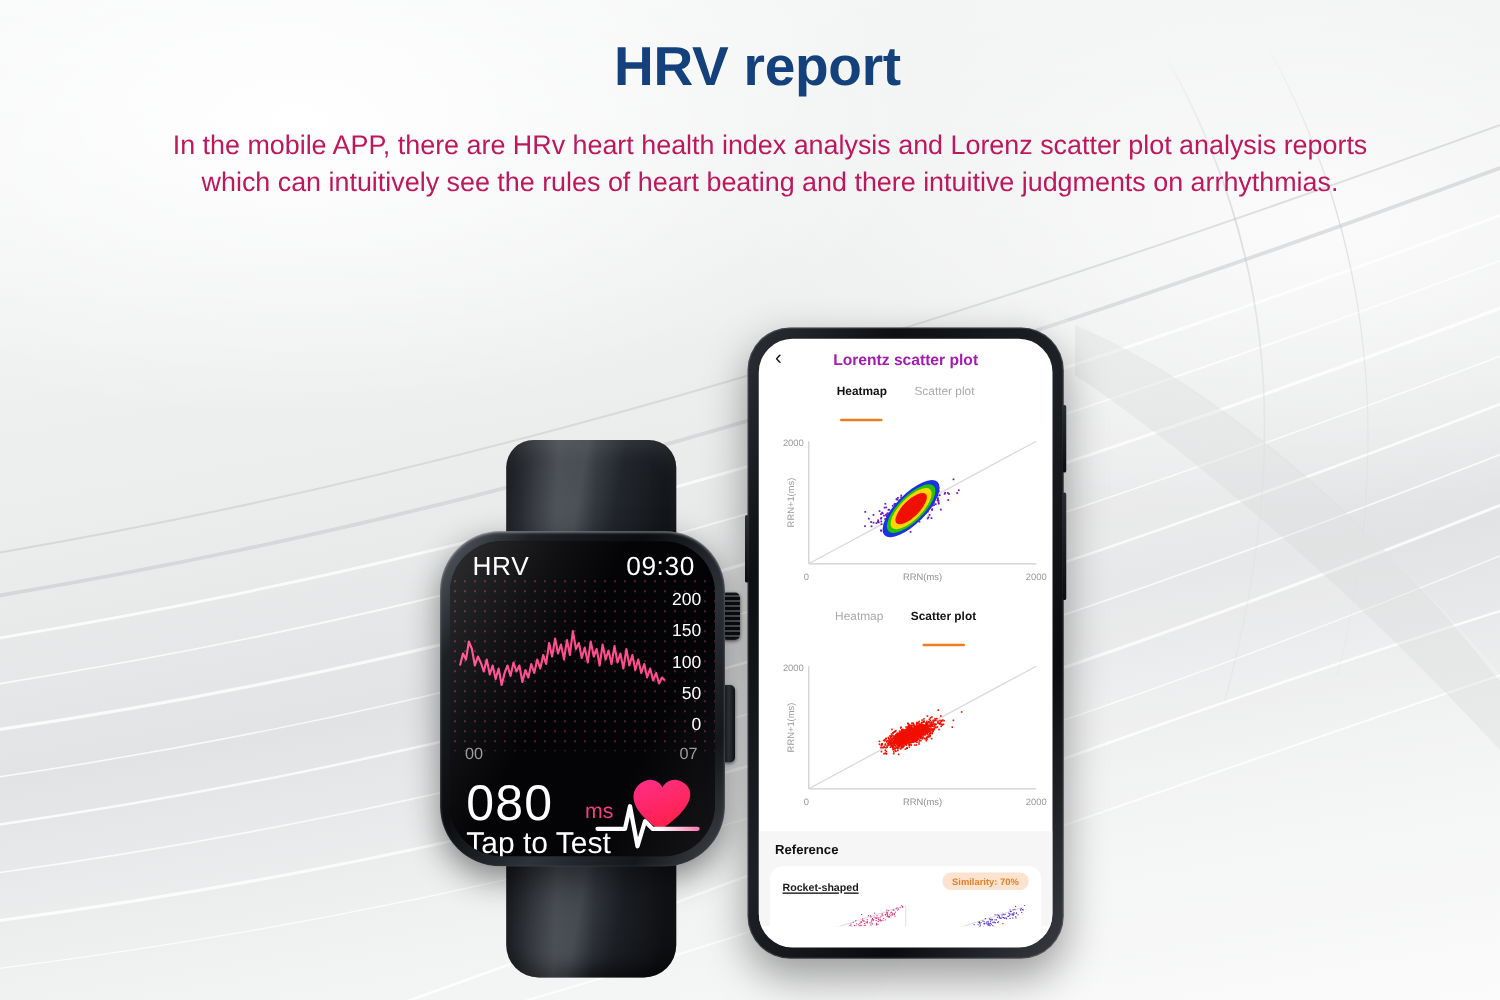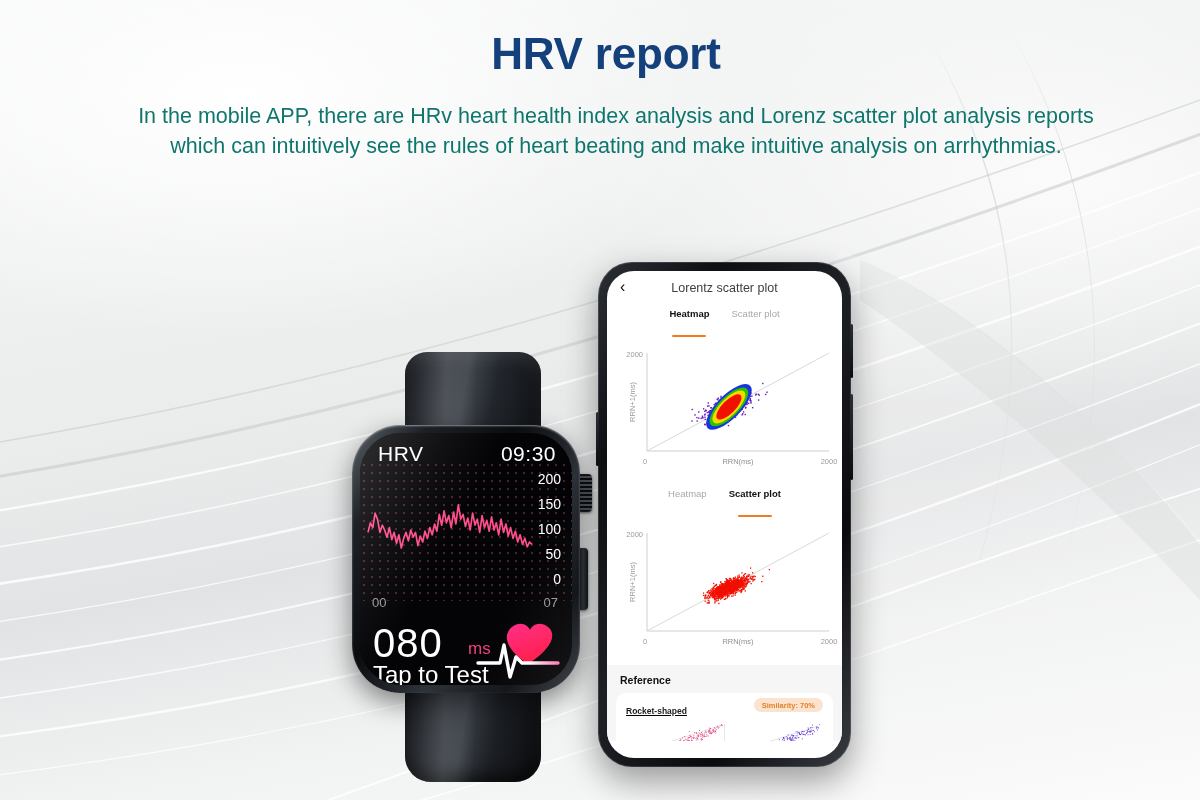--- a/index.html
+++ b/index.html
@@ -29,21 +29,21 @@
   .title-line {
     color: #14417c;
     font-weight: bold;
     letter-spacing: -0.2px;
     line-height: 1.18;
   }
   #title1 { font-size: 44px; padding-left: 12px; }
   #title2 { font-size: 46px; }
   #subtitle {
     margin-top: 22px;
-    color: #0f766e;
+    color: #be185d;
     font-size: 21.5px;
     line-height: 1.38;
     padding: 0 36px;
     margin-left: 32px;
   }
   #subtitle .sub-line { display: block; white-space: nowrap; }
 
   
   #watch { position: absolute; left: 349px; top: 352px; width: 250px; height: 430px; }
   .band {
@@ -113,21 +113,21 @@
     position: absolute; left: 9px; top: 9px; right: 9px; bottom: 9px;
     border-radius: 27px; background: #ffffff; overflow: hidden;
   }
   .ph-btn-r { position: absolute; right: -2px; width: 3px; border-radius: 2px;
               background: linear-gradient(180deg,#2a2e33,#0b0d10); }
   .ph-btn-l { position: absolute; left: -2px; width: 3px; border-radius: 2px;
               background: linear-gradient(180deg,#2a2e33,#0b0d10); }
 
   .app-header { position: relative; height: 34px; display: flex; align-items: center; justify-content: center; }
   .back-arrow { position: absolute; left: 13px; top: 8px; color: #111; font-size: 16px; line-height: 1; cursor: pointer; }
-  .app-title { font-size: 12.5px; color: #404040; font-weight: 400; }
+  .app-title { font-size: 12.5px; color: #a21caf; font-weight: 700; }
 
   .tabs { display: flex; justify-content: center; gap: 22px; padding: 3px 0 0; }
   .tab { font-size: 9.5px; color: #a9a9ad; padding-bottom: 16px; position: relative; cursor: pointer; }
   .tab.active { color: #111; font-weight: 700; }
   .tab.active::after {
     content: ""; position: absolute; left: 50%; transform: translateX(-50%);
     bottom: -2px; width: 34px; height: 2.5px; background: #F07B22; border-radius: 2px;
   }
 
   .chart-box { position: relative; width: 235px; height: 140px; margin: 4px auto 0; }
@@ -189,21 +189,21 @@
     <g fill="#d7d9db" opacity=".35">
       <path d="M860 260 C 980 310, 1110 430, 1200 545 L1200 600 C 1080 470, 950 360, 860 300 Z"></path>
     </g>
   </svg>
 </div>
 
 <div id="headings">
   <div class="title-line" id="title1">HRV report</div>
   <div id="subtitle">
     <span class="sub-line">In the mobile APP, there are HRv heart health index analysis and Lorenz scatter plot analysis reports</span>
-    <span class="sub-line">which can intuitively see the rules of heart beating and make intuitive analysis on arrhythmias.</span>
+    <span class="sub-line">which can intuitively see the rules of heart beating and there intuitive judgments on arrhythmias.</span>
   </div>
 </div>
 
 <div id="watch">
   <div class="band band-top">
       <div class="band-shade"></div>
     </div>
   <div class="band band-bot">
       <div class="band-shade"></div>
     </div>

